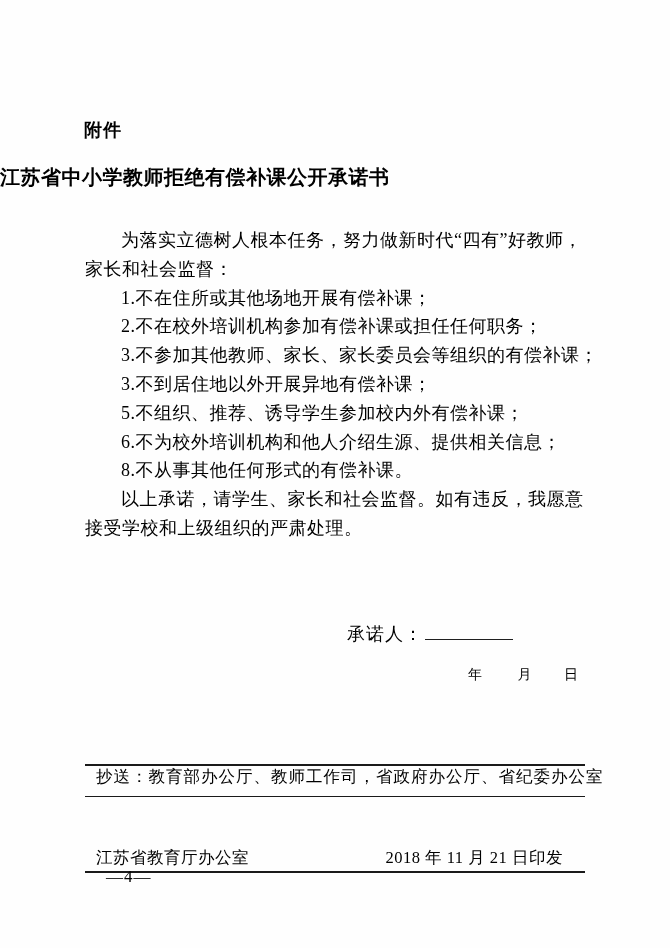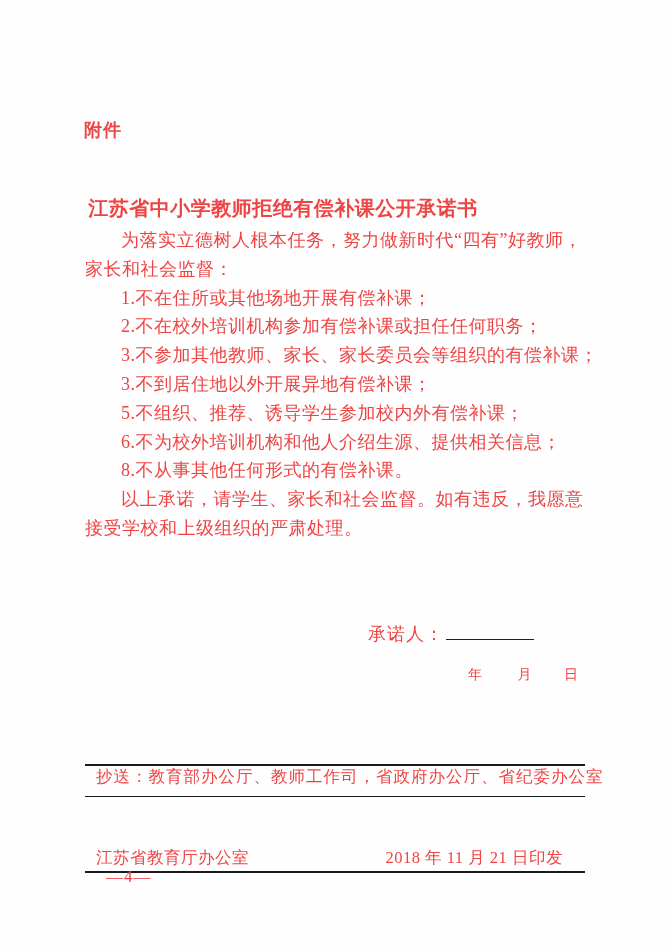--- a/index.html
+++ b/index.html
@@ -5,44 +5,43 @@
   html, body { margin: 0; padding: 0; }
   body {
     width: 670px; height: 948px;
     background: #f5f5f3;
     font-family: "Liberation Serif", serif;
   }
   .page {
     position: relative;
     width: 670px; height: 948px;
     background: #fefefe;
-    color: #ef4444;
+    color: #000000;
     overflow: hidden;
   }
   .attachment {
     position: absolute; left: 84px; top: 118px;
     font-family: "Liberation Sans", sans-serif;
     font-weight: bold; font-size: 18px; letter-spacing: 1px;
     white-space: nowrap;
   }
   .doc-title {
-    position: absolute; left: 0; top: 195px; width: 566px;
-    text-align: center;
+    position: absolute; left: 0; top: 164px; width: 566px;
     font-weight: bold; font-size: 20px; letter-spacing: 0.5px;
     white-space: nowrap;
   }
   .body-block {
     position: absolute; left: 85px; top: 226px; width: 510px;
     font-size: 18px; line-height: 28.8px;
     letter-spacing: 0.5px;
   }
   .body-line { white-space: nowrap; }
   .body-line.indent { text-indent: 2em; }
   .sign-row {
-    position: absolute; left: 368px; top: 621px;
+    position: absolute; left: 347px; top: 621px;
     font-size: 18px; letter-spacing: 1px; white-space: nowrap;
   }
   .sign-underline {
     display: inline-block; width: 88px; height: 1em;
     border-bottom: 1.5px solid #1f1f1f;
     vertical-align: baseline; margin-left: 2px;
   }
   .date-row {
     position: absolute; left: 468px; top: 666px;
     font-size: 14px; white-space: nowrap;

